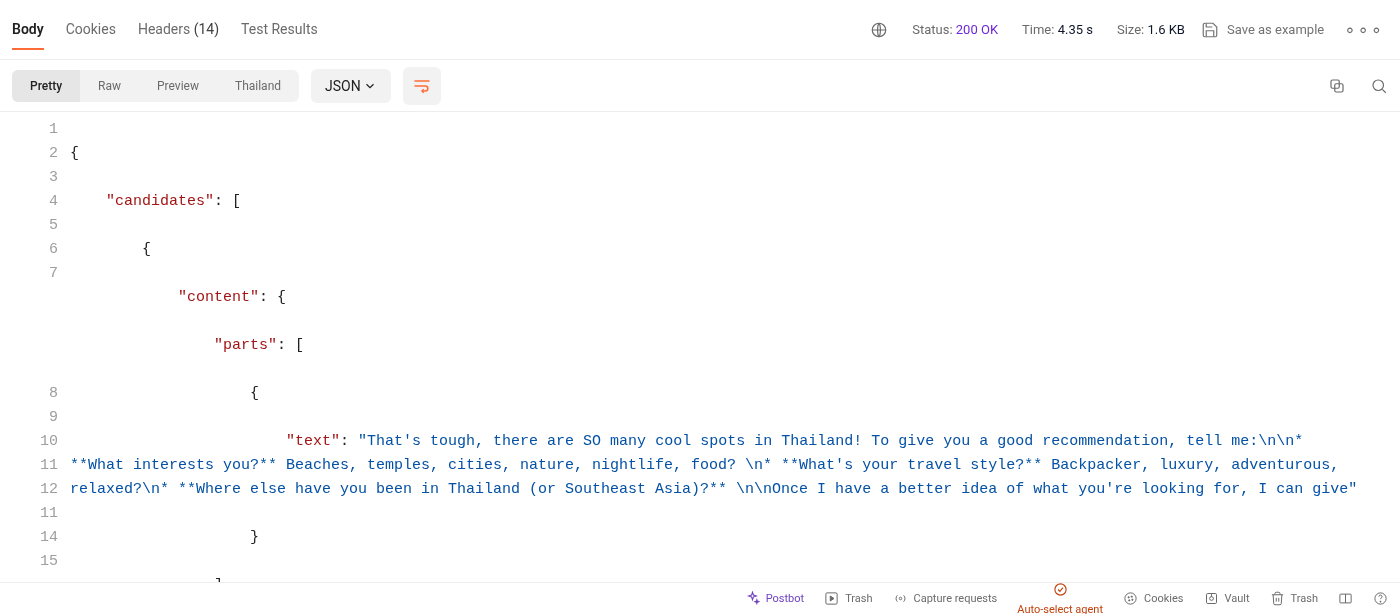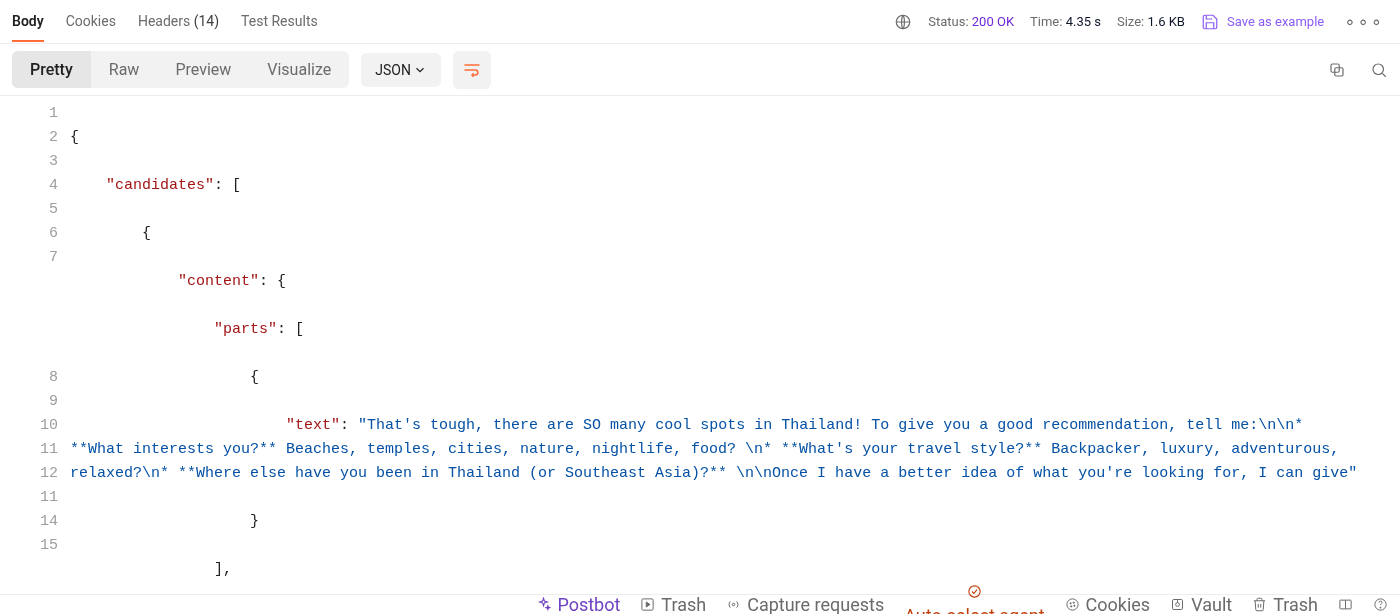--- a/index.html
+++ b/index.html
@@ -11,39 +11,39 @@
     width: 1400px;
     height: 614px;
     overflow: hidden;
     display: flex;
     flex-direction: column;
   }
   
   .top-row {
     display: flex;
     align-items: center;
-    height: 44px;
+    height: 60px;
     padding: 0 12px;
     border-bottom: 1px solid #ededed;
   }
   .resp-tabs { display: flex; gap: 22px; align-items: center; }
   .resp-tab {
     font-size: 14px;
     color: #6b6b6b;
     padding: 12px 0 11px;
     cursor: pointer;
     border-bottom: 2px solid transparent;
   }
   .resp-tab.active { color: #212121; font-weight: 600; border-bottom-color: #ff6c37; }
   .hcount { color: #404040; }
   .spacer { flex: 1; }
   .status-area { display: flex; align-items: center; gap: 16px; color: #6b6b6b; font-size: 13px; }
   .status-value.ok { color: #6d28d9; }
   .status-value { color: #0f172a; }
-  .save-example { display: flex; align-items: center; gap: 8px; color: #8b5cf6; cursor: pointer; }
+  .save-example { display: flex; align-items: center; gap: 8px; color: #737373; cursor: pointer; }
   .icon-btn { color: #6b6b6b; display: inline-flex; align-items: center; justify-content: center; cursor: pointer; }
   .icon-btn svg { width: 18px; height: 18px; }
   .more-dots { font-size: 18px; letter-spacing: 2px; color: #6b6b6b; cursor: pointer; padding: 0 4px; }
 
   
   .second-row {
     display: flex;
     align-items: center;
     height: 52px;
     padding: 0 12px;
@@ -51,21 +51,21 @@
     border-bottom: 1px solid #ededed;
   }
   .seg {
     display: flex;
     background: #f2f2f2;
     border-radius: 6px;
     overflow: hidden;
   }
   .seg-btn {
     padding: 9px 18px;
-    font-size: 16px;
+    font-size: 12px;
     color: #6b6b6b;
     cursor: pointer;
     background: transparent;
   }
   .seg-btn.active { background: #e6e6e6; color: #212121; font-weight: 500; }
   .dropdown {
     display: flex; align-items: center; gap: 2px;
     background: #f2f2f2; border-radius: 6px;
     padding: 9px 14px; font-size: 14px; color: #212121; cursor: pointer;
   }
@@ -102,35 +102,35 @@
     position: relative;
   }
   .code-line { height: 24px; white-space: pre; }
   .code-line.multi { height: auto; white-space: pre-wrap; word-break: break-word; padding-right: 40px; }
   .k { color: #a31515; }   
   .s { color: #0451a5; }   
   .p { color: #212121; }
 
   
   .bottom-bar {
-    height: 20px;
+    height: 32px;
     border-top: 1px solid #ededed;
     display: flex;
     align-items: center;
     justify-content: flex-end;
     gap: 20px;
     padding: 0 12px;
-    font-size: 18px;
+    font-size: 11px;
     color: #6b6b6b;
   }
   .bb-item { display: flex; align-items: center; gap: 6px; cursor: pointer; }
   .bb-item.postbot { color: #6f42c1; }
   .bb-item.auto { color: #c2410c; flex-direction: column; }
   .bb-item svg { width: 15px; height: 15px; }
-  .status-pair .label { color: #6b6b6b; }
+  .status-pair .label { color: #6b6b6b; margin-left: 8px; }
 </style>
 </head>
 <body>
 
 <div class="top-row">
   <div class="resp-tabs">
     <div class="resp-tab active">Body</div>
     <div class="resp-tab">Cookies</div>
     <div class="resp-tab">
       <span>Headers</span>
@@ -168,21 +168,21 @@
     </span>
     <span class="more-dots">∘∘∘</span>
   </div>
 </div>
 
 <div class="second-row">
   <div class="seg">
     <div class="seg-btn active">Pretty</div>
     <div class="seg-btn">Raw</div>
     <div class="seg-btn">Preview</div>
-    <div class="seg-btn">Visualize</div>
+    <div class="seg-btn">Thailand</div>
   </div>
   <div class="dropdown">
     <span>JSON</span>
     <svg viewBox="0 0 24 24" width="14" height="14" fill="none" stroke="currentColor" stroke-width="2">
         <polyline points="6 9 12 15 18 9"></polyline>
       </svg>
   </div>
   <div class="wrap-btn">
     <svg viewBox="0 0 24 24" width="20" height="20" fill="none" stroke="currentColor" stroke-width="1.8">
         <line x1="3" y1="6" x2="21" y2="6"></line>

